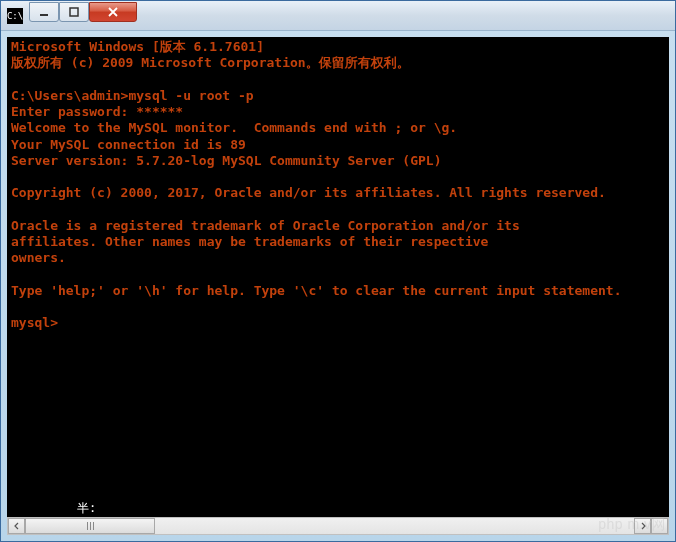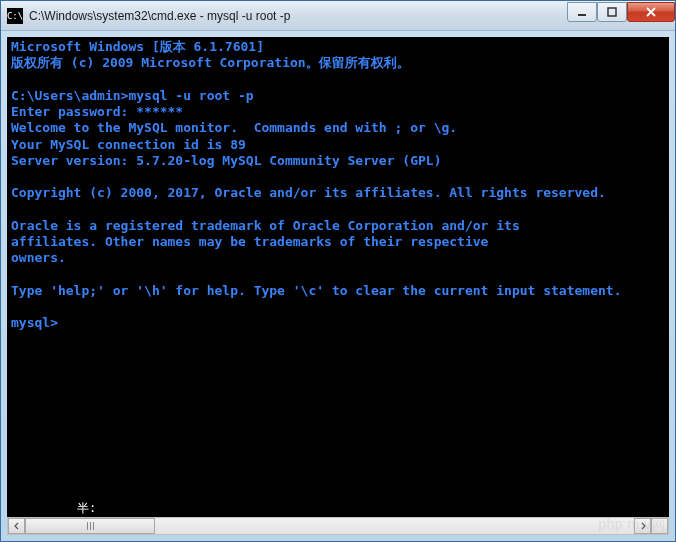--- a/index.html
+++ b/index.html
@@ -75,21 +75,21 @@
     .win-btn svg { width: 12px; height: 10px; }
     .terminal-area {
       flex: 1;
       background: #000;
       margin: 6px 6px 0 6px;
       padding: 2px 4px;
       overflow: hidden;
       font-family: 'Consolas', 'SimSun', monospace;
       font-size: 13px;
       line-height: 1.25;
-      color: #3b82f6;
+      color: #c2410c;
       white-space: pre-wrap;
       word-break: break-word;
       font-weight: bold;
     }
     .status-row {
       height: 18px;
       margin: 0 6px;
       background: #000;
       color: #fff;
       font-family: 'SimSun', monospace;
@@ -159,21 +159,20 @@
       letter-spacing: 0.5px;
       pointer-events: none;
     }
   </style>
 </head>
 <body>
 
 <div class="window">
   <div class="titlebar">
     <div class="app-icon">C:\</div>
-    <div class="title-text">C:\Windows\system32\cmd.exe - mysql  -u root -p</div>
     <div class="window-controls">
       <div class="win-btn minimize">
         <svg viewBox="0 0 12 10">
             <rect x="2" y="7" width="8" height="2" fill="#333"></rect>
           </svg>
       </div>
       <div class="win-btn maximize">
         <svg viewBox="0 0 12 10">
             <rect x="2" y="1" width="8" height="8" fill="none" stroke="#333" stroke-width="1.5"></rect>
           </svg>

